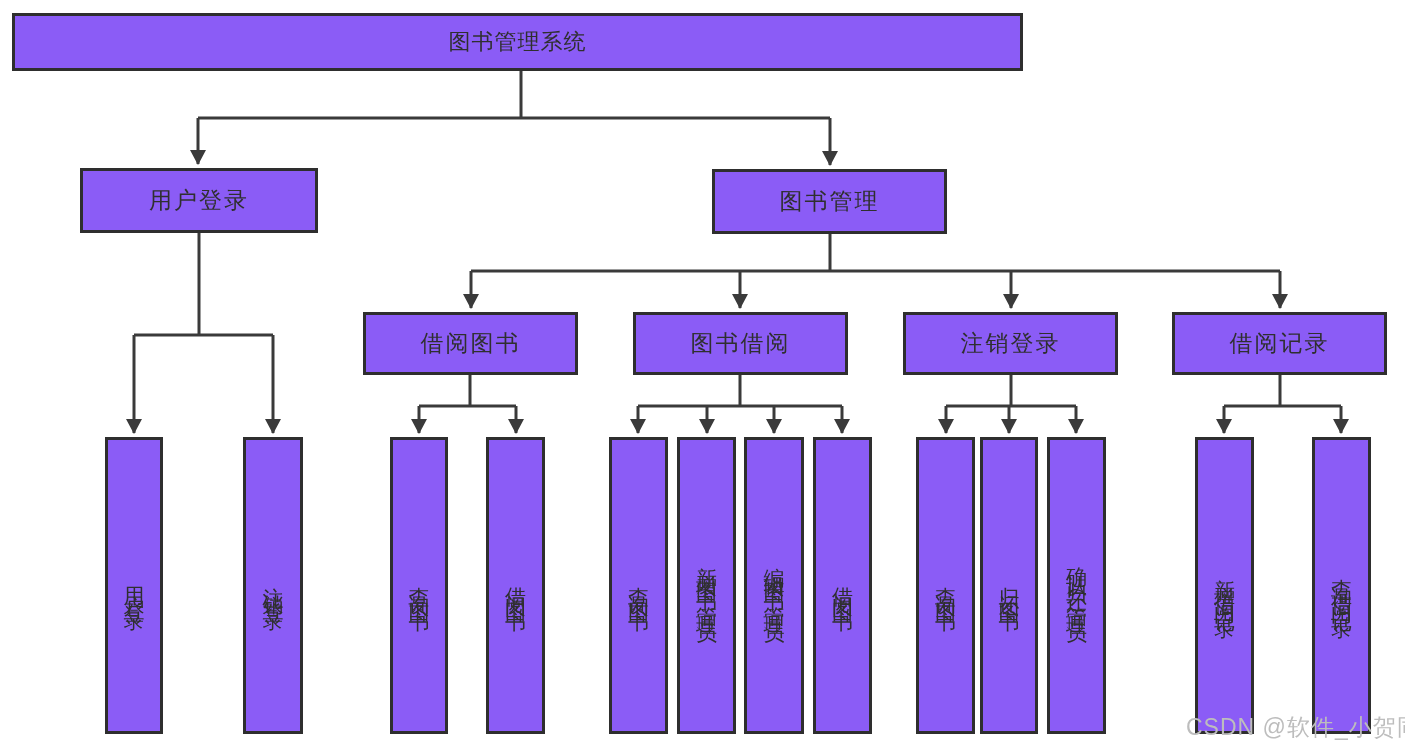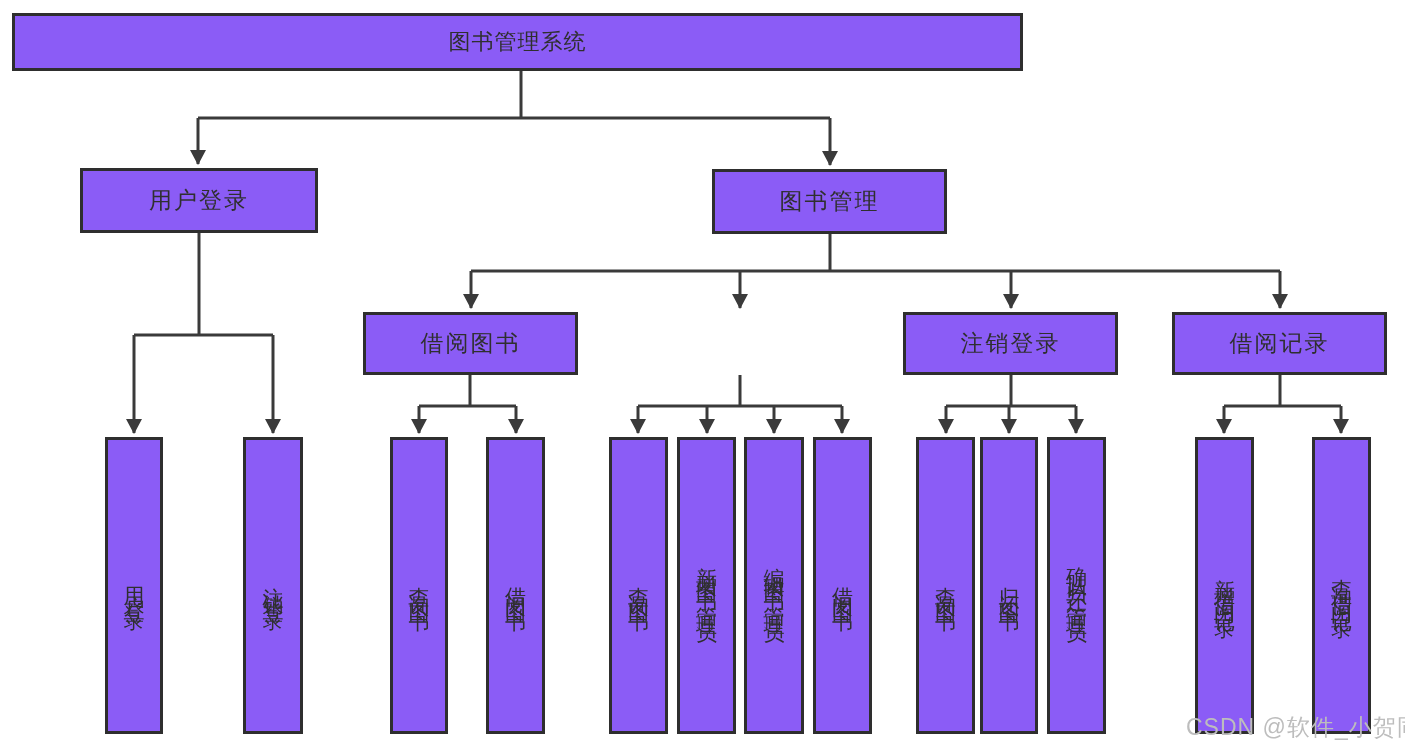--- a/index.html
+++ b/index.html
@@ -76,20 +76,21 @@
     <line class="ln" x1="1224" y1="406" x2="1224" y2="433" marker-end="url(#arrow)"></line>
     <line class="ln" x1="1341" y1="406" x2="1341" y2="433" marker-end="url(#arrow)"></line>
   </svg>
 
   <div class="box root-label" style="left:12px;top:13px;width:1011px;height:58px;">图书管理系统</div>
 
   <div class="box h-label" style="left:80px;top:168px;width:238px;height:65px;">用户登录</div>
   <div class="box h-label" style="left:712px;top:169px;width:235px;height:65px;">图书管理</div>
 
   <div class="box h-label" style="left:363px;top:312px;width:215px;height:63px;">借阅图书</div>
+  <div class="box h-label" style="left:633px;top:312px;width:215px;height:63px;">图书借阅</div>
   <div class="box h-label" style="left:903px;top:312px;width:215px;height:63px;">注销登录</div>
   <div class="box h-label" style="left:1172px;top:312px;width:215px;height:63px;">借阅记录</div>
 
   <div class="box leaf" style="left:105px;top:437px;width:58px;height:297px;">用户登录</div>
   <div class="box leaf" style="left:243px;top:437px;width:60px;height:297px;">注销登录</div>
 
   <div class="box leaf" style="left:390px;top:437px;width:58px;height:297px;">查询图书</div>
   <div class="box leaf" style="left:486px;top:437px;width:59px;height:297px;">借阅图书</div>
 
   <div class="box leaf" style="left:609px;top:437px;width:59px;height:297px;">查询图书</div>

